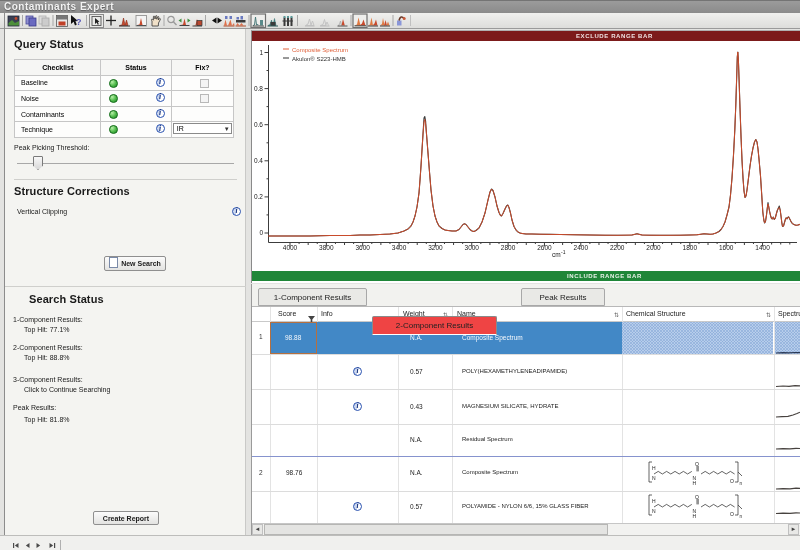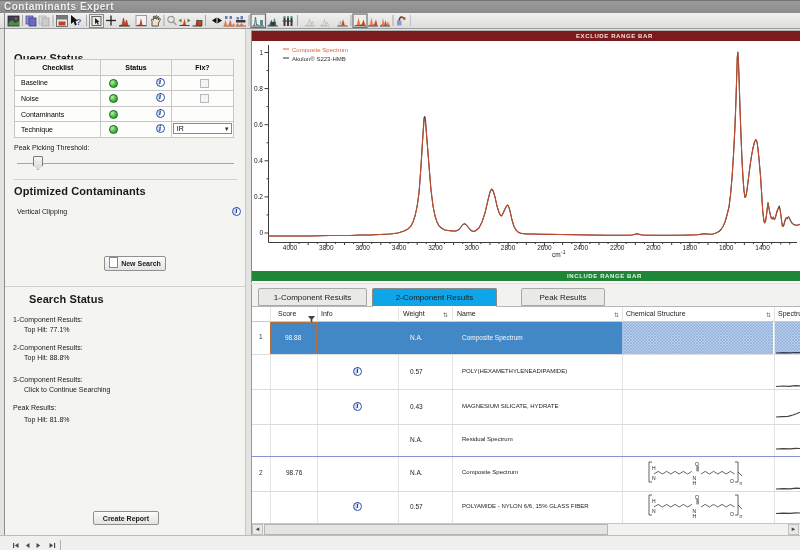--- a/index.html
+++ b/index.html
@@ -16,21 +16,21 @@
 #qtable td,#qtable th{border:1px solid #c6c6c6;font-size:7px;padding:0;height:14.6px;}
 #qtable{border:1px solid #8f8f8f;}
 #qtable th{font-weight:bold;text-align:center;background:#f6f6f4;}
 .btn{position:absolute;background:linear-gradient(#fbfbfb,#e3e3e1);border:1px solid #8f8f8f;border-radius:2px;font-size:7px;font-weight:bold;color:#1a1a1a;text-align:center;box-sizing:border-box;}
 #chartpanel{left:251px;top:30px;width:549px;height:253px;background:#fff;border-left:1px solid #8a8a8a;border-top:1px solid #b0b0b0;box-sizing:border-box;}
 #excludebar{left:252px;top:31px;width:548px;height:10px;background:#7c1b1b;}
 #includebar{left:252px;top:271px;width:548px;height:10px;background:#1f8638;}
 .barlabel{position:absolute;font-size:6px;font-weight:bold;color:#efe2e2;letter-spacing:0.6px;}
 #resultspanel{left:251px;top:284px;width:549px;height:252px;background:#fff;border-left:1px solid #9a9a9a;box-sizing:border-box;}
 .tab{position:absolute;top:288px;height:18px;box-sizing:border-box;font-size:8px;color:#222;text-align:center;border:1px solid #a8a8a8;background:#e9e9e6;line-height:17px;border-radius:2px 2px 0 0;}
-.tab.active{background:#0ea5e9;border-color:#8a8a8a;border-bottom:1px solid #fff;height:19px;z-index:3;}
+.tab.active{background:#ef4444;border-color:#8a8a8a;border-bottom:1px solid #fff;height:19px;z-index:3;margin-top:28px;}
 .colline{position:absolute;width:1px;background:#e3e3e3;}
 .rowline{position:absolute;height:1px;background:#dcdcdc;}
 .cellsmall{position:absolute;font-size:6.5px;color:#222;}
 #bluerow{left:270px;top:322px;width:352px;height:32px;background:#4288c6;}
 #hscroll{left:252px;top:523px;width:548px;height:12px;background:#f2f2f0;border-top:1px solid #c6c6c6;box-sizing:border-box;}
 #botstrip{left:0px;top:535px;width:800px;height:15px;background:#f0f0ee;border-top:1px solid #bdbdbb;box-sizing:border-box;}
 .gball{position:absolute;width:7px;height:7px;border-radius:50%;background:radial-gradient(circle at 30% 28%,#b8f0a8,#4db848 55%,#1e8a28);border:1px solid #1a6e20;top:3px;}
 #qtable td{position:relative;}
 .ii{position:absolute;right:6px;top:2px;width:7px;height:7px;border:1px solid #2a52b0;border-radius:50%;background:linear-gradient(105deg,#cdd8ef 49%,#ffffff 51%);}
 .ii:after{content:"i";position:absolute;left:2.4px;top:-1.8px;font-size:7.5px;font-style:italic;font-family:"Liberation Serif",serif;color:#14307a;font-weight:bold;}
@@ -186,21 +186,21 @@
   <rect x="392.5" y="2" width="1" height="11" fill="#a8a8a8"></rect>
   <rect x="410" y="2" width="1" height="11" fill="#c0c0c0"></rect>
     <g transform="translate(396,2)">
       <rect x="1" y="5.5" width="4.5" height="5" fill="#8a96d8"></rect>
       <path d="M3 5.5 C4 1.5 6 1 8 3.5" fill="none" stroke="#6a3a2a" stroke-width="1.6"></path>
       <circle cx="8.2" cy="3.6" r="1.5" fill="#c85a3a"></circle>
     </g>
 </svg>
 <div class="abs" id="leftedge"></div>
 <div class="abs" id="leftpanel">
-  <div class="abs h1" style="left:9px;top:9px;margin-top:14px;">Query Status</div>
+  <div class="abs h1" style="left:9px;top:9px;">Query Status</div>
   <table class="abs" id="qtable">
     <tbody>
         <tr>
           <th style="width:86px;">Checklist</th>
           <th style="width:70px;">Status</th>
           <th style="width:62px;">Fix?</th>
         </tr>
     <tr>
           <td><span style="padding-left:6px;">Baseline</span></td>
           <td>
@@ -238,21 +238,21 @@
           <td>
       <div class="dd">IR<span class="ddarrow">▼</span></div>
           </td>
         </tr>
   </tbody>
     </table>
   <div class="abs small" style="left:9px;top:115px;">Peak Picking Threshold:</div>
   <div class="abs" style="left:12px;top:133.5px;width:217px;height:1px;background:#a8a8a8;"></div>
   <div class="abs sliderthumb" style="left:28px;top:127px;"></div>
   <div class="abs" style="left:9px;top:150px;width:223px;height:1px;background:#cfcfcc;"></div>
-  <div class="abs h1" style="left:9px;top:156px;">Optimized Contaminants</div>
+  <div class="abs h1" style="left:9px;top:156px;">Structure Corrections</div>
   <div class="abs small" style="left:12px;top:179px;">Vertical Clipping</div>
   <div class="abs iiabs" style="left:227px;top:178px;"></div>
   <div class="btn" style="left:99px;top:227px;width:62px;height:15px;line-height:14px;"><span class="docicon"></span>New Search</div>
   <div class="abs" style="left:0px;top:257px;width:241px;height:1px;background:#cfcfcc;"></div>
   <div class="abs h1" style="left:8px;top:264px;margin-left:16px;">Search Status</div>
   <div class="abs small" style="left:8px;top:287px;">1-Component Results:</div>
   <div class="abs small" style="left:19px;top:297px;">Top Hit: 77.1%</div>
   <div class="abs small" style="left:8px;top:315px;">2-Component Results:</div>
   <div class="abs small" style="left:19px;top:325px;">Top Hit: 88.8%</div>
   <div class="abs small" style="left:8px;top:347px;">3-Component Results:</div>

